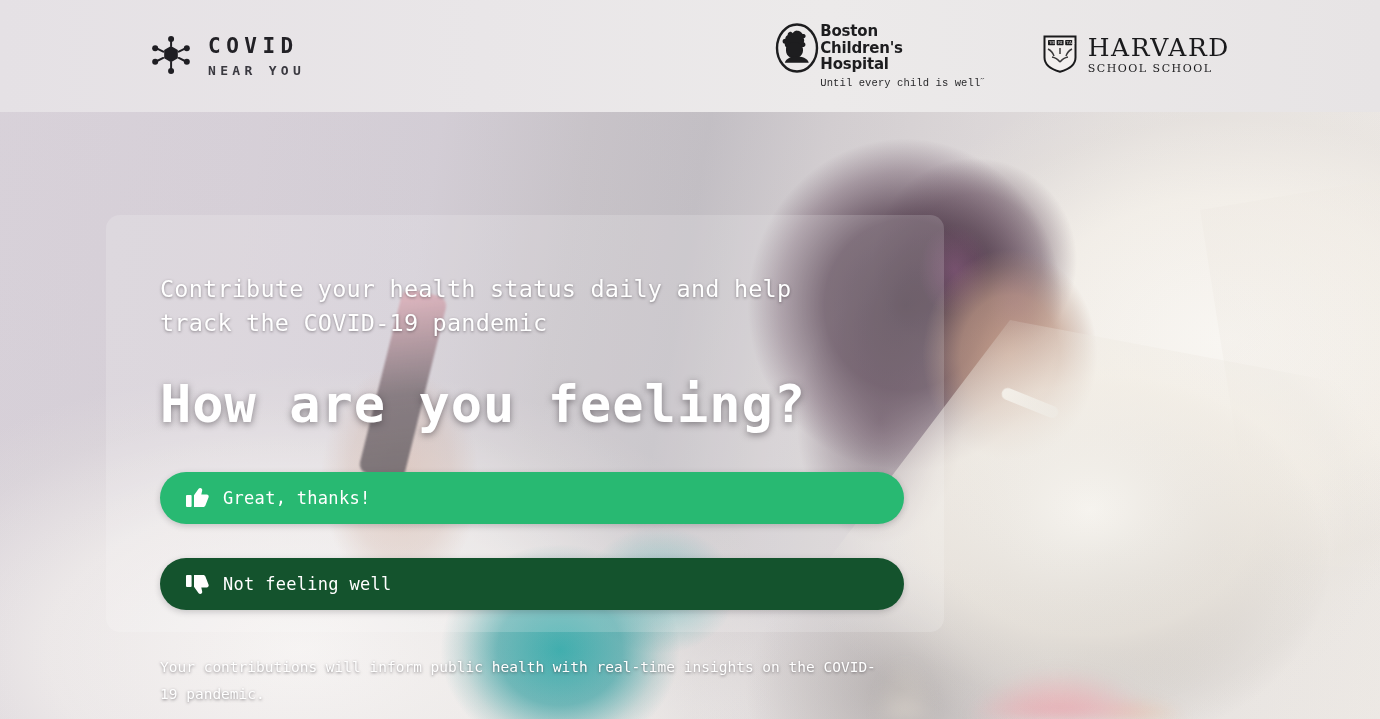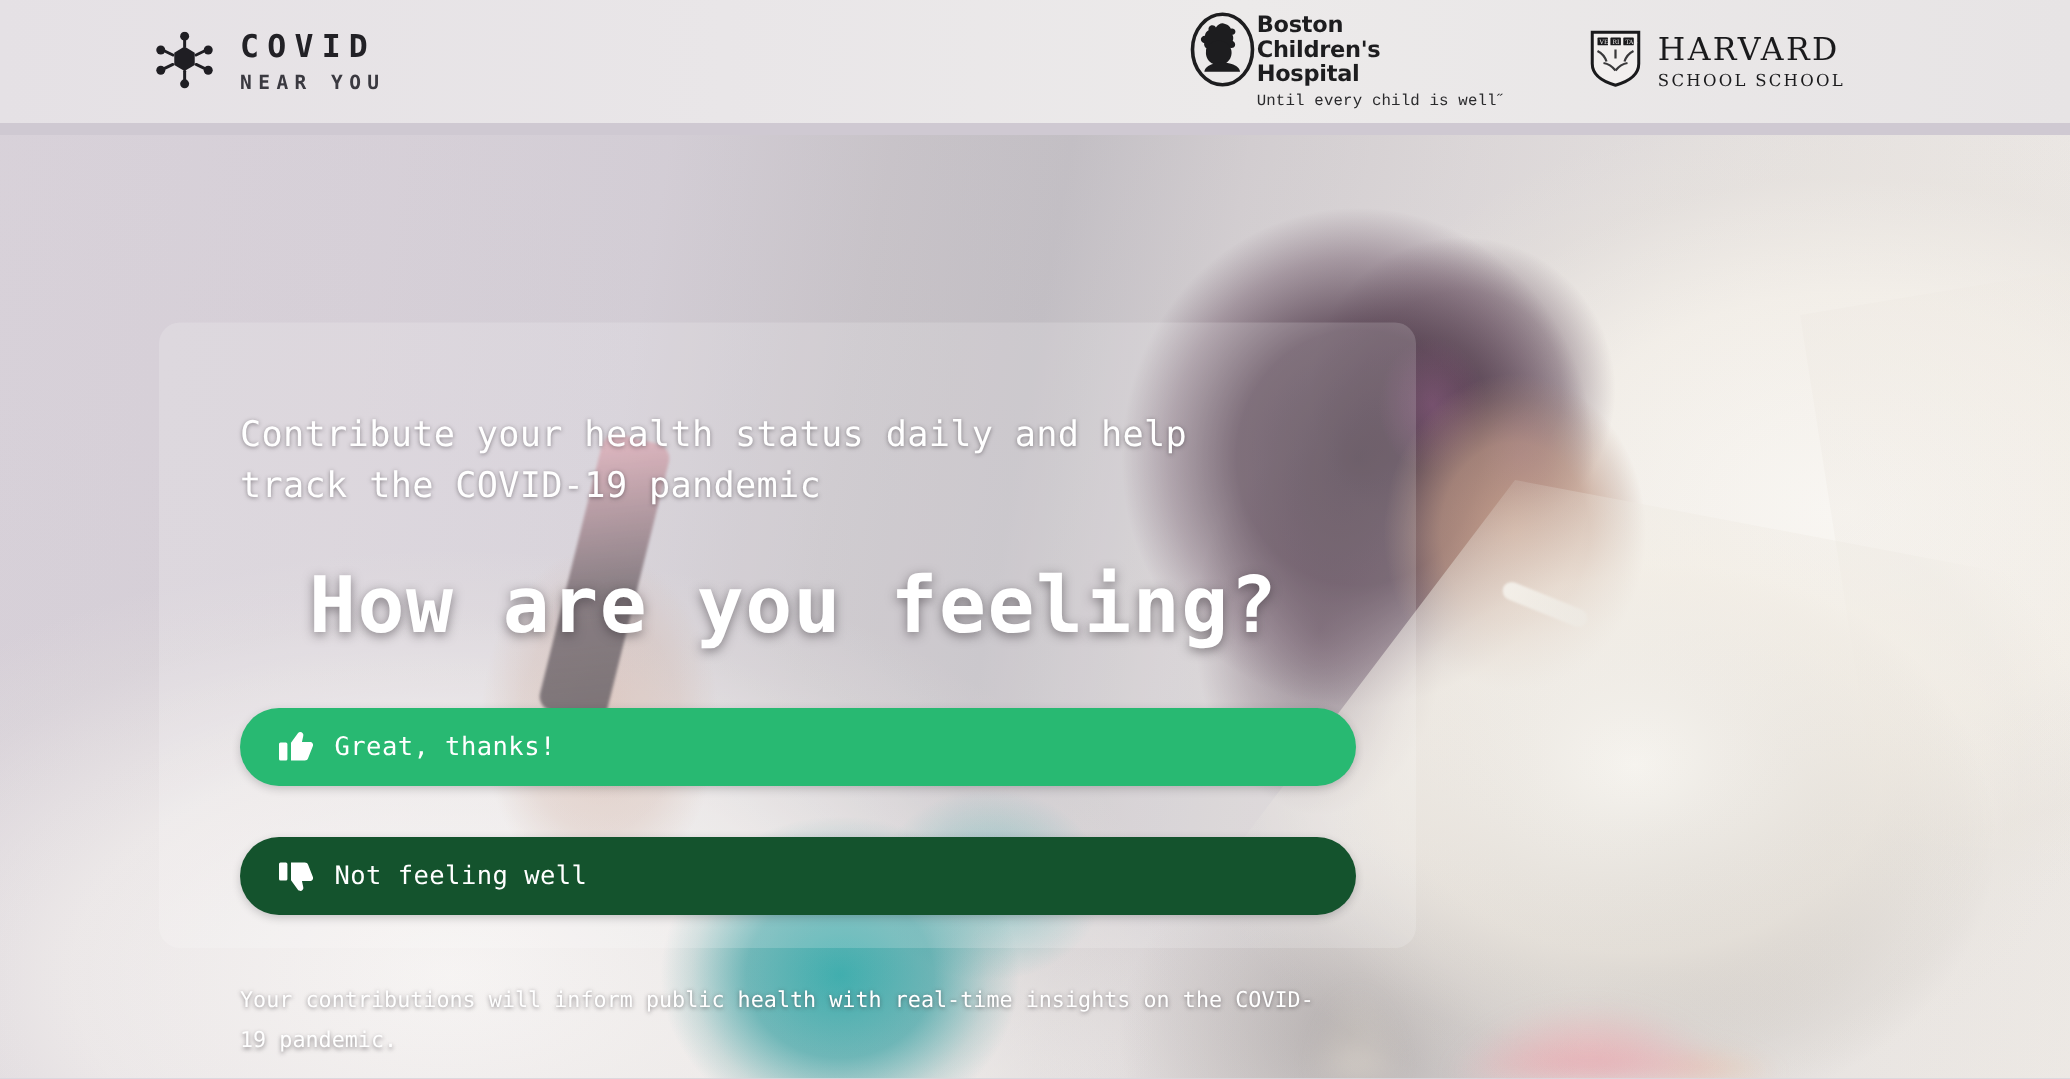--- a/index.html
+++ b/index.html
@@ -154,25 +154,26 @@
   
   .photo-tone {
     position: absolute; inset: 0;
     background: linear-gradient(180deg, rgba(226,222,224,.16), rgba(214,210,212,.10));
   }
 
   
   .header {
     position: absolute;
     left: 0; top: 0;
-    width: 1380px; height: 82px;
+    width: 1380px; height: 112px;
     background: linear-gradient(90deg, #e5e1e5 0%, #e9e6e8 35%, #eceaea 60%, #e7e4e5 100%);
     display: flex;
     align-items: center;
     z-index: 20;
+    padding-left: 48px;
   }
 
   .brand {
     display: flex;
     align-items: center;
     gap: 17px;
     margin-left: 103px;
   }
   .brand-mark { width: 40px; height: 40px; display: block; }
   .brand-text { line-height: 1; }
@@ -218,21 +219,21 @@
     color: #2a2a2c;
     margin-top: 4px;
     letter-spacing: .1px;
     white-space: nowrap;
   }
 
   .hms { display: flex; align-items: center; gap: 11px; }
   .hms-shield { width: 34px; height: 38px; flex: none; }
   .hms-words { font-family: "DejaVu Serif", "Liberation Serif", serif; color: #1a1a1c; }
   .hms-name {
-    font-size: 21px;
+    font-size: 25px;
     letter-spacing: 1.6px;
     line-height: 22px;
   }
   .hms-sub {
     font-size: 11px;
     letter-spacing: 1.5px;
     margin-top: 3px;
   }
 
   
@@ -264,21 +265,20 @@
 
   .hero-title {
     font-family: "DejaVu Sans Mono", "Liberation Mono", monospace;
     font-size: 52px;
     line-height: 60px;
     color: #ffffff;
     text-shadow: 0 2px 7px rgba(55,50,55,.55);
     margin-top: 34px;
     letter-spacing: 1px;
     white-space: nowrap;
-    margin-left: 46px;
   }
 
   .hero-actions {
     display: flex;
     gap: 34px;
     margin-top: 38px;
     flex-direction: column;
   }
 
   .btn {

